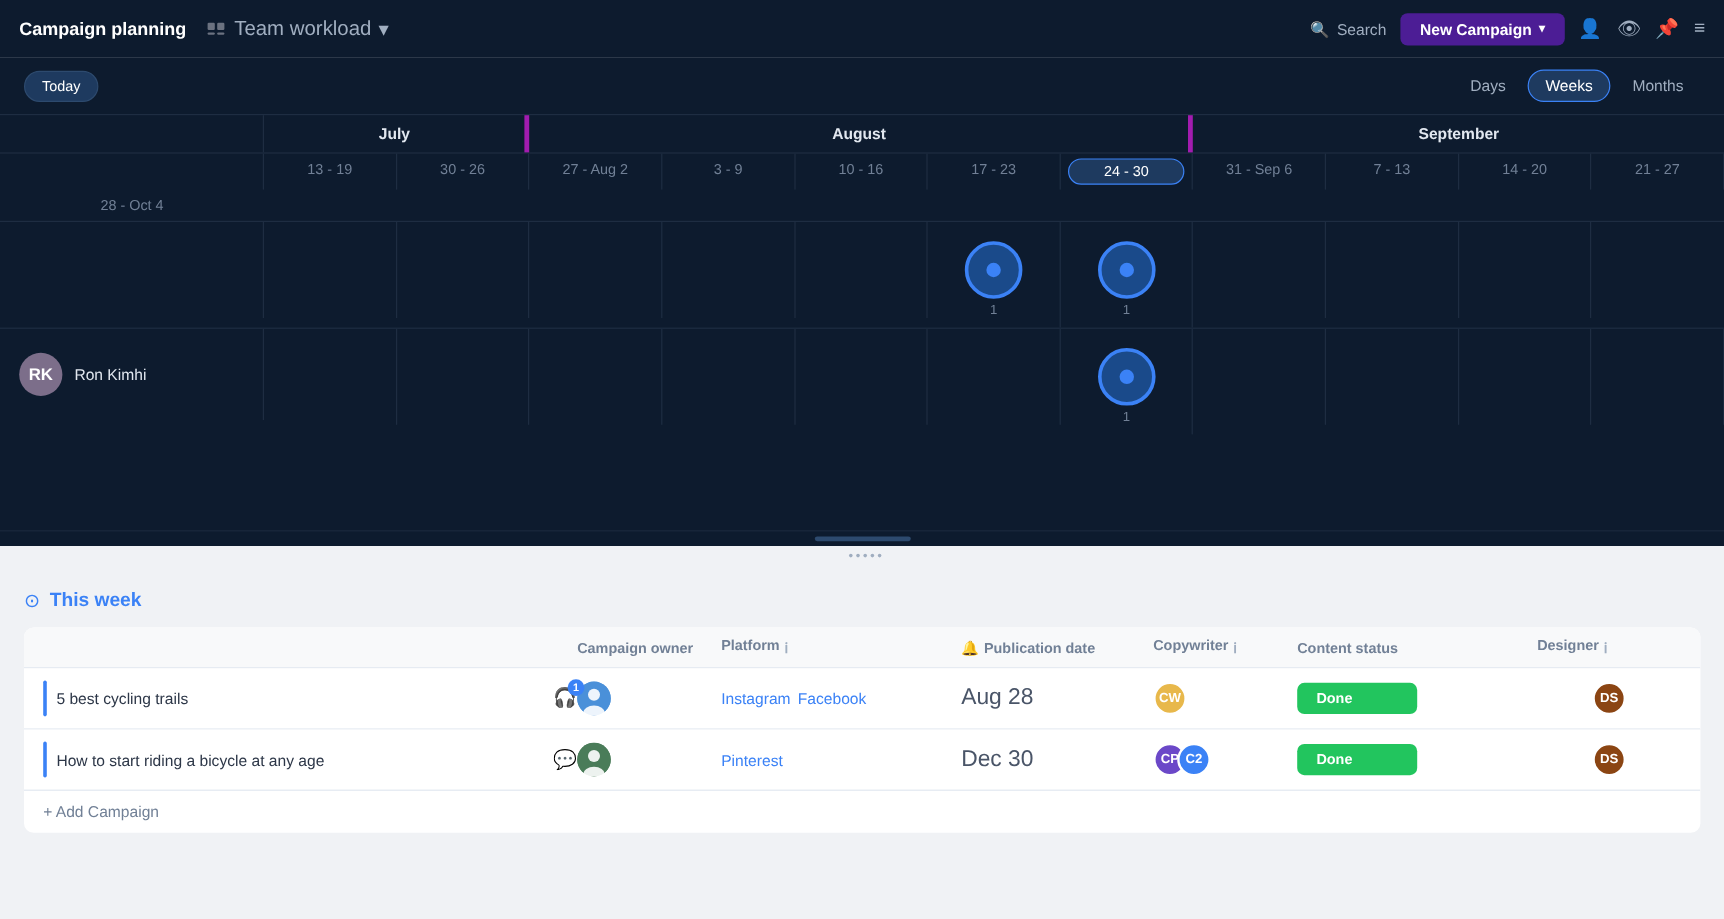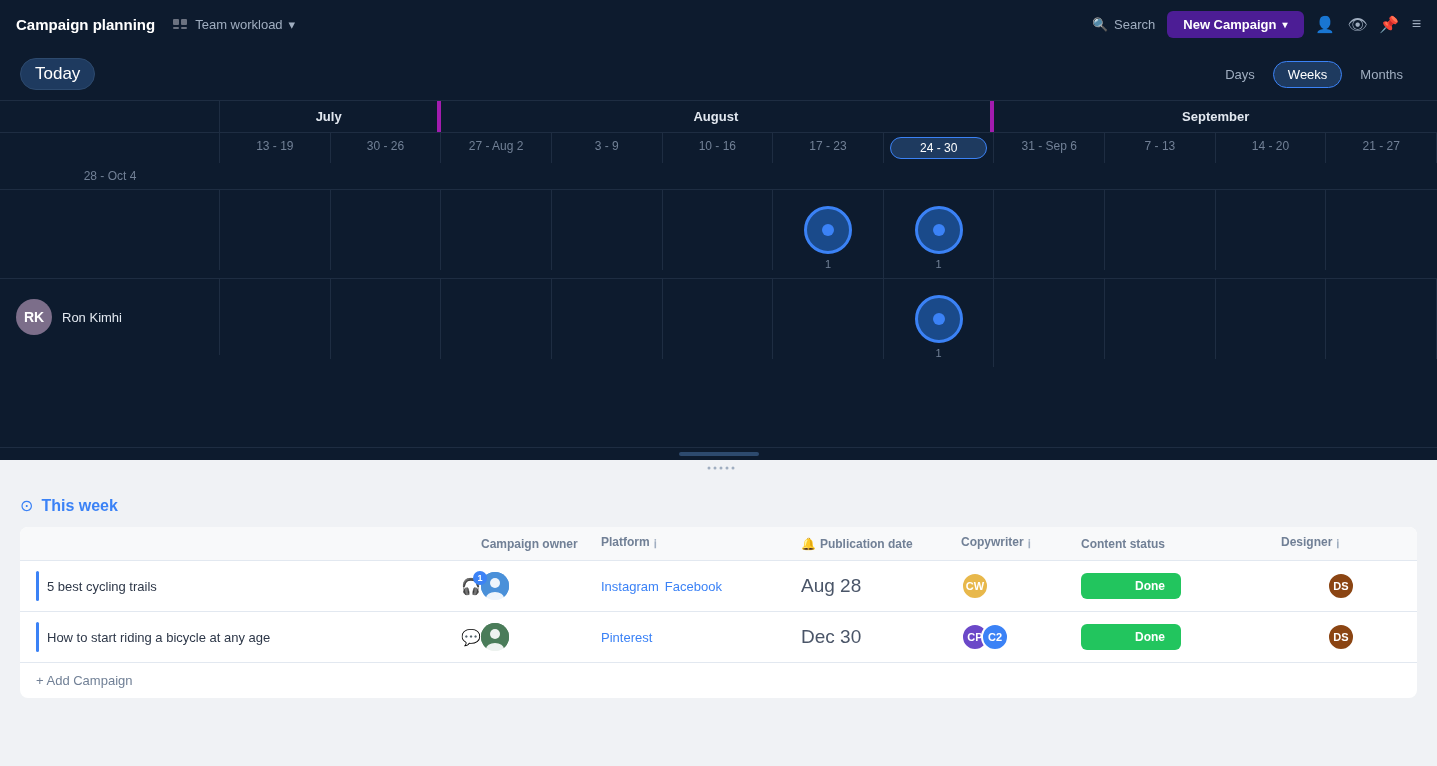--- a/index.html
+++ b/index.html
@@ -11,41 +11,41 @@
       color: #fff;
       display: flex;
       align-items: center;
       padding: 0 16px;
       height: 48px;
       gap: 16px;
     }
     .top-nav-title { font-weight: 700; font-size: 15px; color: #fff; }
     .top-nav-workload {
       display: flex; align-items: center; gap: 6px;
-      color: #a0aec0; font-size: 13px; cursor: pointer;
+      color: #a0aec0; font-size: 17px; cursor: pointer;
     }
     .top-nav-right { margin-left: auto; display: flex; align-items: center; gap: 12px; }
     .new-campaign-btn {
       background: #4c1d95; color: #fff; border: none;
       padding: 6px 16px; border-radius: 6px; font-size: 13px;
       font-weight: 600; cursor: pointer; display: flex; align-items: center; gap: 6px;
     }
     .new-campaign-btn .chevron { font-size: 10px; }
     .nav-icon { color: #a0aec0; cursor: pointer; font-size: 16px; }
     .search-btn { display: flex; align-items: center; gap: 6px; color: #a0aec0; cursor: pointer; font-size: 13px; }
 
     
     .calendar-section { background: #0d1b2e; color: #fff; }
     .calendar-toolbar {
       display: flex; align-items: center; padding: 10px 20px;
       background: #0d1b2e; border-bottom: 1px solid #1e2d42;
     }
     .today-btn {
       background: #1e3a5f; color: #fff; border: 1px solid #2d4a6e;
-      padding: 5px 14px; border-radius: 20px; font-size: 17px; cursor: pointer;
+      padding: 5px 14px; border-radius: 20px; font-size: 12px; cursor: pointer;
     }
     .view-tabs { margin-left: auto; display: flex; gap: 4px; align-items: center; }
     .view-tab {
       padding: 5px 14px; border-radius: 20px; font-size: 13px;
       cursor: pointer; color: #a0aec0; background: transparent; border: none;
     }
     .view-tab.active { background: #1e3a5f; color: #fff; border: 1px solid #3b82f6; }
     .months-header {
       display: grid;
       grid-template-columns: 220px repeat(11, 1fr);
@@ -186,21 +186,21 @@
       margin-left: -8px; border: 2px solid #fff;
       overflow: hidden; display: flex; align-items: center; justify-content: center;
       font-size: 11px; font-weight: 600; color: #fff;
     }
     .stacked-avatar:first-child { margin-left: 0; }
 
     .status-cell { }
     .status-badge {
       padding: 6px 16px; border-radius: 6px;
       font-size: 12px; font-weight: 600; color: #fff;
-      text-align: right; cursor: pointer; display: inline-block; min-width: 100px;
+      text-align: left; cursor: pointer; display: inline-block; min-width: 100px;
     }
     .status-done { background: #22c55e; }
 
     .designer-cell { display: flex; align-items: center; justify-content: center; }
 
     .add-campaign-row {
       padding: 10px 16px; color: #718096; font-size: 13px;
       cursor: pointer; display: flex; align-items: center; gap: 6px;
     }
   </style>

